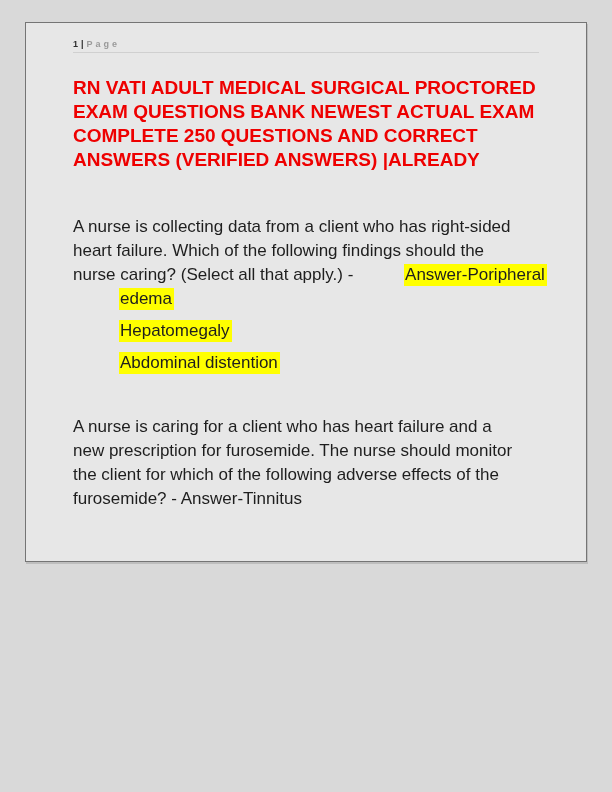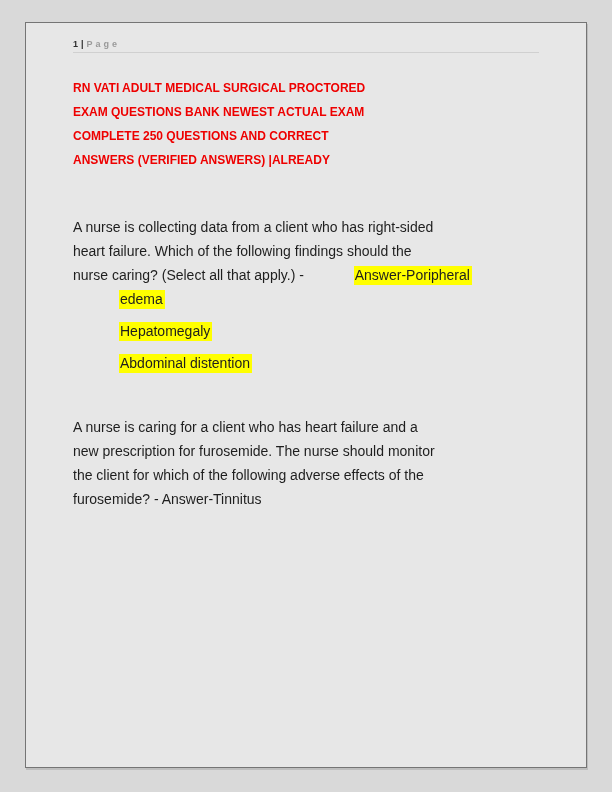--- a/index.html
+++ b/index.html
@@ -17,21 +17,21 @@
   html,body{width:612px;height:792px;}
   body{
     background:var(--outer-bg);
     font-family:"Liberation Sans","DejaVu Sans",sans-serif;
     position:relative;
     overflow:hidden;
   }
   .page{
     position:absolute;
     left:25px; top:22px;
-    width:562px; height:746px;
+    width:562px; height:540px;
     background:var(--page-bg);
     border:1px solid var(--border);
     box-shadow:1px 2px 0 rgba(0,0,0,0.12);
     padding:15px 47px 0 47px;
   }
   .page-header{
     font-size:9px;
     line-height:12px;
     color:var(--header-num);
   }
@@ -44,27 +44,27 @@
   }
   .header-rule{
     height:1px;
     background:var(--rule);
     margin-top:2px;
   }
   .doc-title{
     margin-top:23px;
     margin-bottom:43px;
     color:var(--title-color);
-    font-size:12px;
+    font-size:19px;
     font-weight:bold;
     line-height:24px;
   }
   .doc-body{
     color:var(--body-color);
-    font-size:14px;
+    font-size:17px;
     line-height:24px;
   }
   .para{margin:0 0 8px 0;}
   .para.gap-large{margin-bottom:40px;}
   .line{min-height:24px;white-space:nowrap;}
   .hl{
     background:var(--hl);
     padding:1px 2px 2px 1px;
     margin-left:46px;
   }

